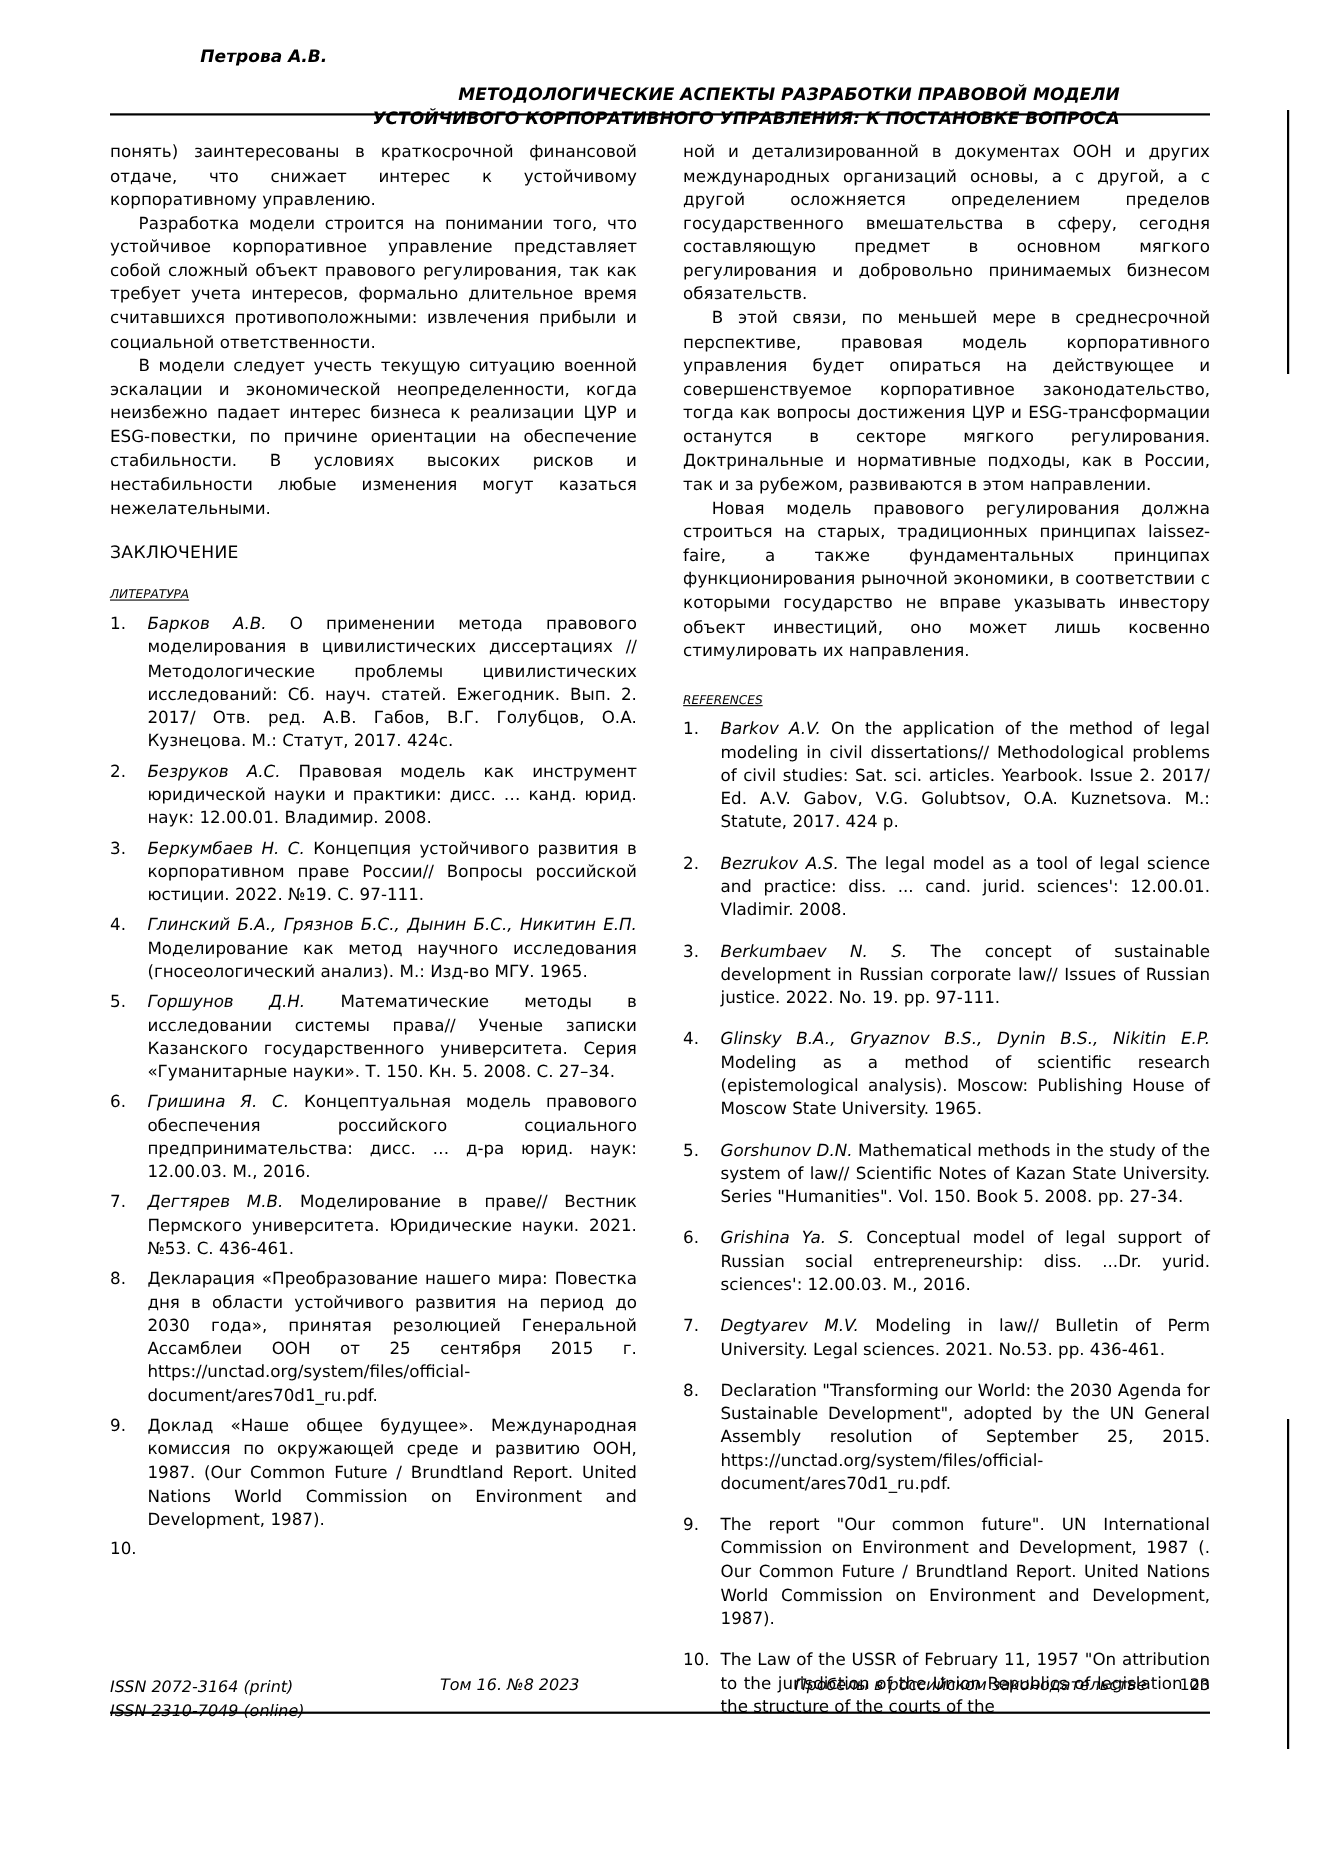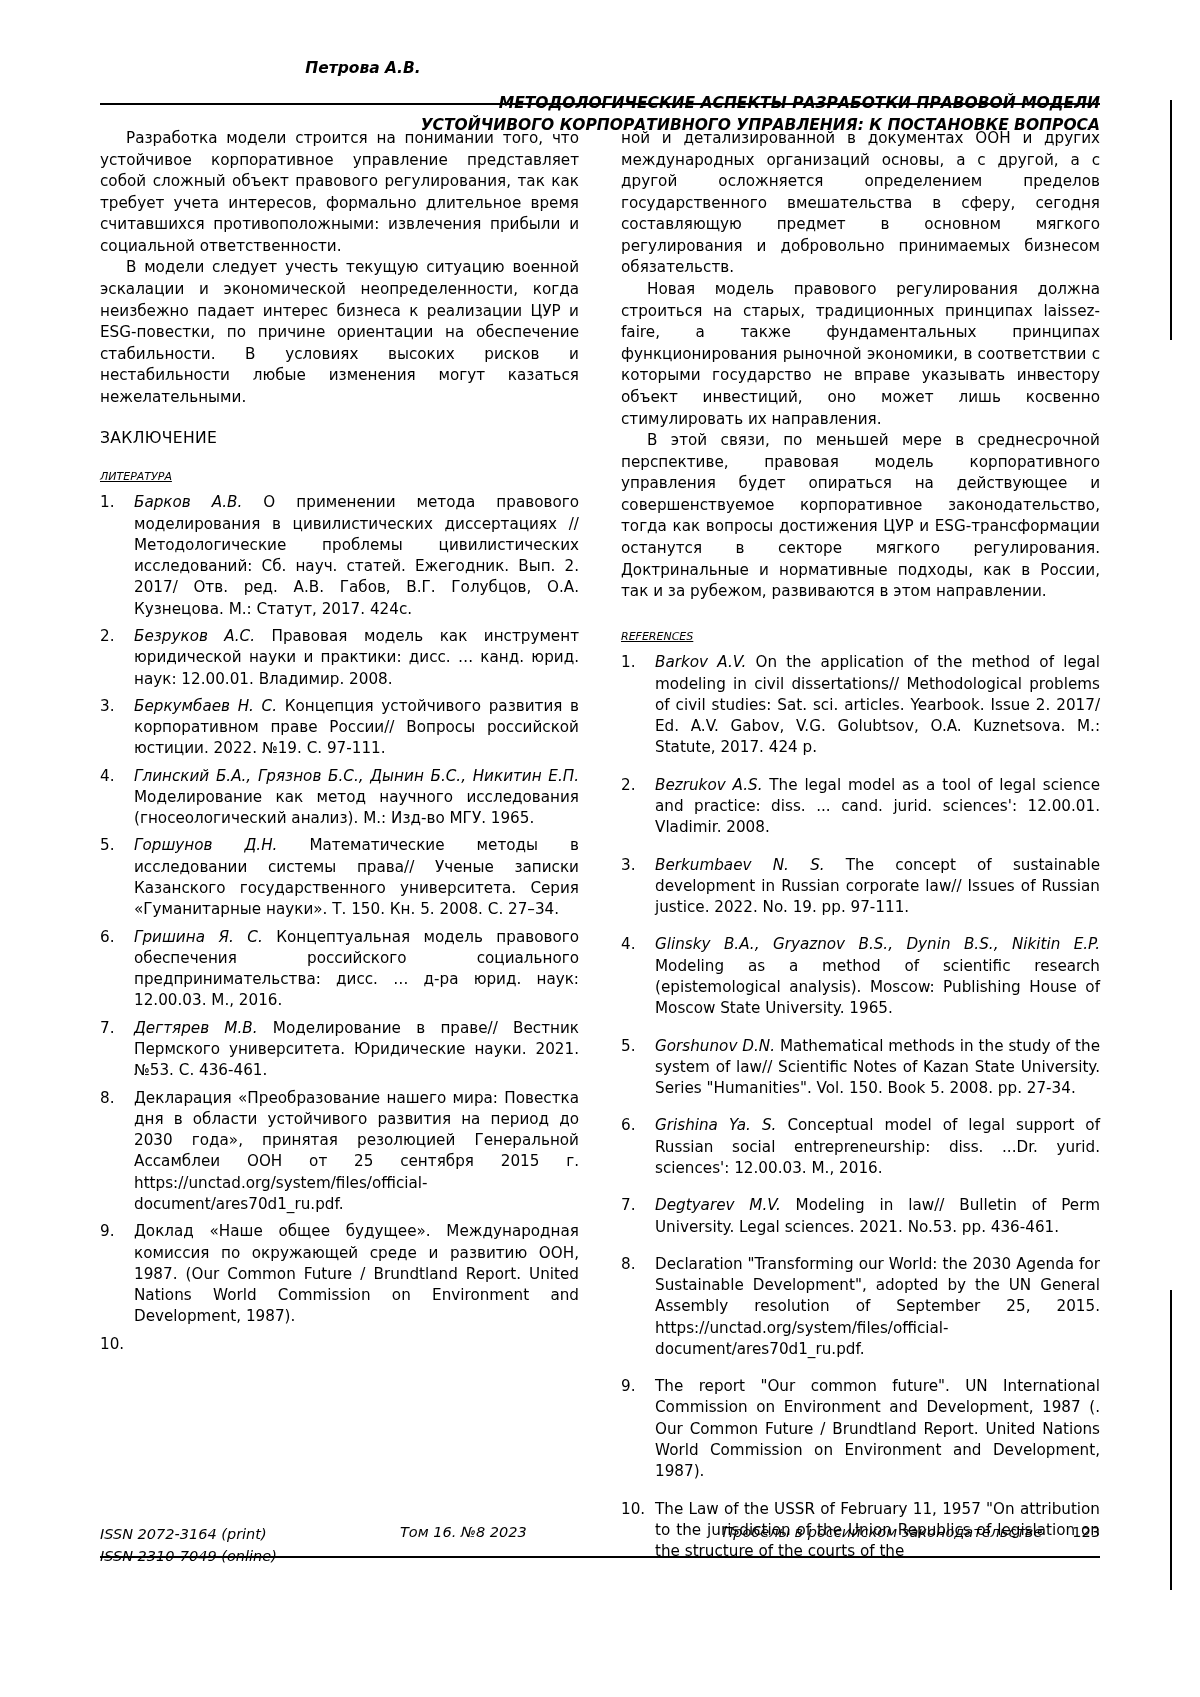--- a/index.html
+++ b/index.html
@@ -20,25 +20,26 @@
     width: 1200px;
     height: 1697px;
     box-sizing: border-box;
     padding: 0;
   }
 
   
   .header {
     position: absolute;
     left: 100px;
-    top: 57px;
+    top: 40px;
     width: 1000px;
     display: flex;
     align-items: flex-start;
-    justify-content: flex-end;
+    justify-content: center;
+    gap: 41px;
   }
   .header-author {
     font-size: 15.5px;
     font-weight: bold;
     font-style: italic;
     white-space: nowrap;
     padding-top: 2px;
   }
   .header-title {
     font-size: 15.5px;
@@ -176,20 +177,21 @@
     </div>
   </div>
   <div class="header-rule"></div>
 
   <div class="vmark" style="top:100px;height:240px;"></div>
   <div class="vmark" style="top:1290px;height:300px;"></div>
 
   <div class="columns">
 
     <div class="col">
+      <p class="noindent">понять) заинтересованы в краткосрочной финансовой отдаче, что снижает интерес к устойчивому корпоративному управлению.</p>
       <p>Разработка модели строится на понимании того, что устойчивое корпоративное управление представляет собой сложный объект правового регулирования, так как требует учета интересов, формально длительное время считавшихся противоположными: извлечения прибыли и социальной ответственности.</p>
       <p>В модели следует учесть текущую ситуацию военной эскалации и экономической неопределенности, когда неизбежно падает интерес бизнеса к реализации ЦУР и ESG-повестки, по причине ориентации на обеспечение стабильности. В условиях высоких рисков и нестабильности любые изменения могут казаться нежелательными.</p>
 
       <h2 class="section">ЗАКЛЮЧЕНИЕ</h2>
 
       <div class="refs-title">ЛИТЕРАТУРА</div>
 
       <ol class="reflist">
         <li><span class="num">1.</span><span class="it">Барков А.В.</span><span> О применении метода правового моделирования в цивилистических диссертациях // Методологические проблемы цивилистических исследований: Сб. науч. статей. Ежегодник. Вып. 2. 2017/ Отв. ред. А.В. Габов, В.Г. Голубцов, О.А. Кузнецова. М.: Статут, 2017. 424с.</span></li>
         <li><span class="num">2.</span><span class="it">Безруков А.С.</span><span> Правовая модель как инструмент юридической науки и практики: дисс. … канд. юрид. наук: 12.00.01. Владимир. 2008.</span></li>
@@ -199,22 +201,22 @@
         <li><span class="num">6.</span><span class="it">Гришина Я. С.</span><span> Концептуальная модель правового обеспечения российского социального предпринимательства: дисс. … д-ра юрид. наук: 12.00.03. М., 2016.</span></li>
         <li><span class="num">7.</span><span class="it">Дегтярев М.В.</span><span> Моделирование в праве// Вестник Пермского университета. Юридические науки. 2021. №53. С. 436-461.</span></li>
         <li><span class="num">8.</span><span>Декларация «Преобразование нашего мира: Повестка дня в области устойчивого развития на период до 2030 года», принятая резолюцией Генеральной Ассамблеи ООН от 25 сентября 2015 г. https://unctad.org/system/files/official-document/ares70d1_ru.pdf.</span></li>
         <li><span class="num">9.</span><span>Доклад «Наше общее будущее». Международная комиссия по окружающей среде и развитию ООН, 1987. (Our Common Future / Brundtland Report. United Nations World Commission on Environment and Development, 1987).</span></li>
         <li><span class="num">10.</span></li>
       </ol>
     </div>
 
     <div class="col">
       <p class="noindent">ной и детализированной в документах ООН и других международных организаций основы, а с другой, а с другой осложняется определением пределов государственного вмешательства в сферу, сегодня составляющую предмет в основном мягкого регулирования и добровольно принимаемых бизнесом обязательств.</p>
+      <p>В этой связи, по меньшей мере в среднесрочной перспективе, правовая модель корпоративного управления будет опираться на действующее и совершенствуемое корпоративное законодательство, тогда как вопросы достижения ЦУР и ESG-трансформации останутся в секторе мягкого регулирования. Доктринальные и нормативные подходы, как в России, так и за рубежом, развиваются в этом направлении.</p>
       <p>Новая модель правового регулирования должна строиться на старых, традиционных принципах laissez-faire, а также фундаментальных принципах функционирования рыночной экономики, в соответствии с которыми государство не вправе указывать инвестору объект инвестиций, оно может лишь косвенно стимулировать их направления.</p>
-      <p>В этой связи, по меньшей мере в среднесрочной перспективе, правовая модель корпоративного управления будет опираться на действующее и совершенствуемое корпоративное законодательство, тогда как вопросы достижения ЦУР и ESG-трансформации останутся в секторе мягкого регулирования. Доктринальные и нормативные подходы, как в России, так и за рубежом, развиваются в этом направлении.</p>
 
       <div class="refs-title" style="margin-top:26px;">REFERENCES</div>
 
       <ol class="reflist">
         <li style="margin-bottom:16px;"><span class="num">1.</span><span class="it">Barkov A.V.</span><span> On the application of the method of legal modeling in civil dissertations// Methodological problems of civil studies: Sat. sci. articles. Yearbook. Issue 2. 2017/ Ed. A.V. Gabov, V.G. Golubtsov, O.A. Kuznetsova. M.: Statute, 2017. 424 p.</span></li>
         <li style="margin-bottom:16px;"><span class="num">2.</span><span class="it">Bezrukov A.S.</span><span> The legal model as a tool of legal science and practice: diss. ... cand. jurid. sciences': 12.00.01. Vladimir. 2008.</span></li>
         <li style="margin-bottom:16px;"><span class="num">3.</span><span class="it">Berkumbaev N. S.</span><span> The concept of sustainable development in Russian corporate law// Issues of Russian justice. 2022. No. 19. pp. 97-111.</span></li>
         <li style="margin-bottom:16px;"><span class="num">4.</span><span class="it">Glinsky B.A., Gryaznov B.S., Dynin B.S., Nikitin E.P.</span><span> Modeling as a method of scientific research (epistemological analysis). Moscow: Publishing House of Moscow State University. 1965.</span></li>
         <li style="margin-bottom:16px;"><span class="num">5.</span><span class="it">Gorshunov D.N.</span><span> Mathematical methods in the study of the system of law// Scientific Notes of Kazan State University. Series "Humanities". Vol. 150. Book 5. 2008. pp. 27-34.</span></li>
         <li style="margin-bottom:16px;"><span class="num">6.</span><span class="it">Grishina Ya. S.</span><span> Conceptual model of legal support of Russian social entrepreneurship: diss. ...Dr. yurid. sciences': 12.00.03. M., 2016.</span></li>

